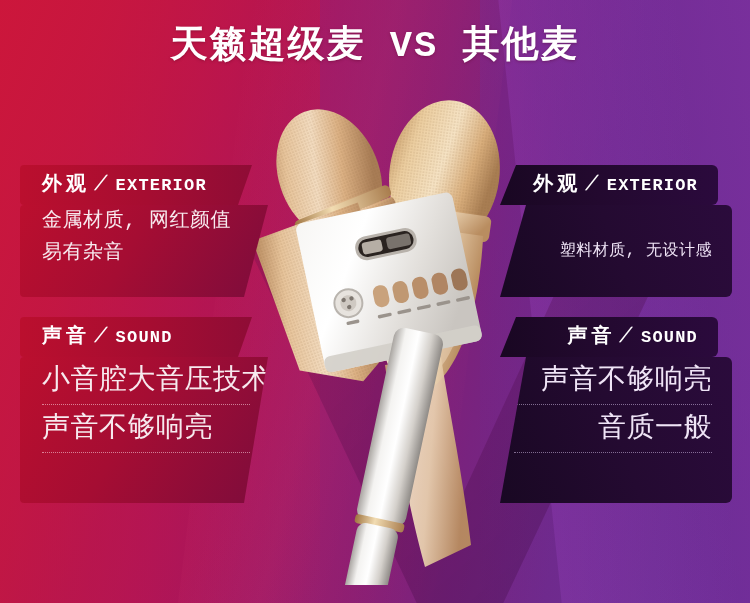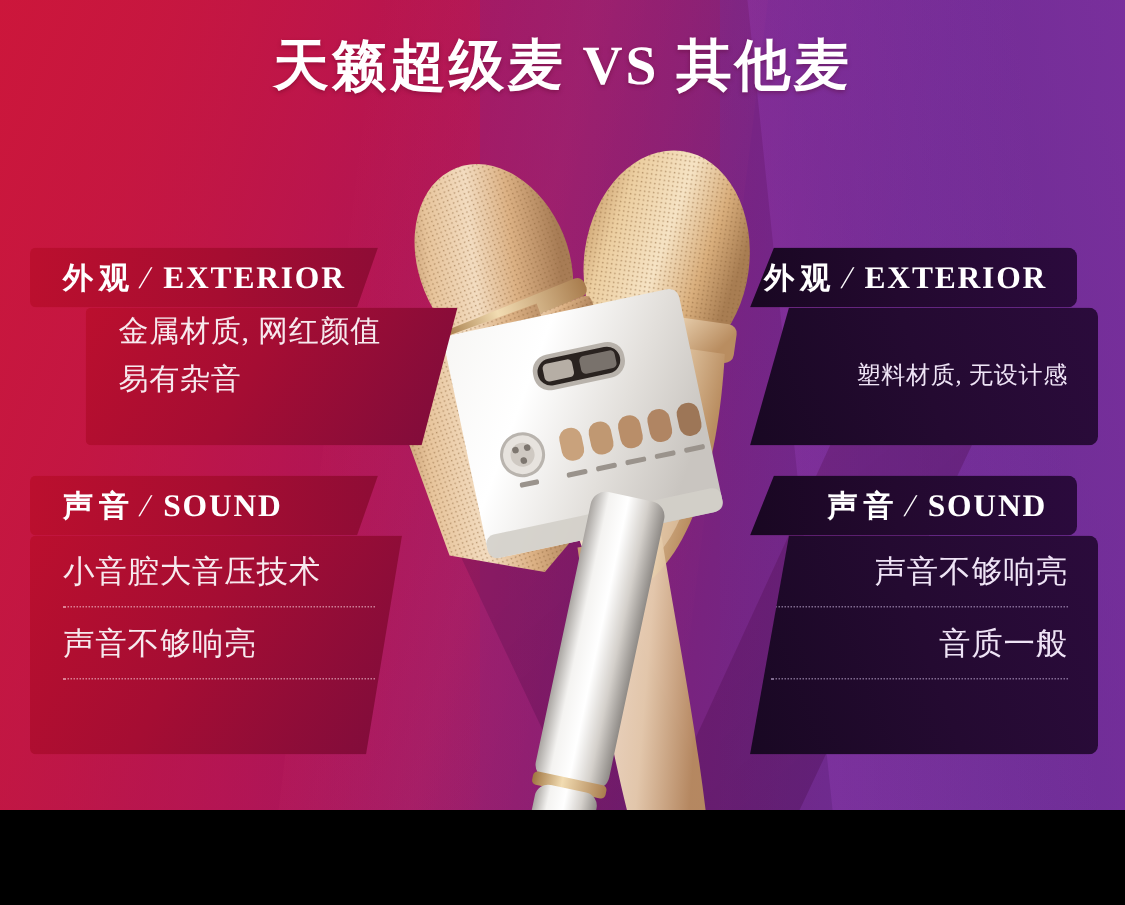--- a/index.html
+++ b/index.html
@@ -3,23 +3,23 @@
 <meta charset="utf-8">
 <style>
   html, body {
     margin: 0;
     padding: 0;
     background: #000;
   }
   #stage {
     position: relative;
     width: 750px;
-    height: 540px;
+    height: 603px;
     overflow: hidden;
-    font-family: Liberation Serif, serif;
+    font-family: Liberation Mono, monospace;
     background:
       linear-gradient(100deg,
         #c41b3c 0%,
         #c01a44 12%,
         #b0165a 28%,
         #9c1765 40%,
         #8a1b70 52%,
         #78237f 64%,
         #6f2a8c 76%,
         #6e2f93 88%,
@@ -108,21 +108,21 @@
   }
   .hdr .cn { font-size: 20px; letter-spacing: 4px; font-weight: bold; }
   .hdr .slash {
     display: inline-block;
     transform: skewX(-14deg);
     color: #ffffff;
     margin: 0 8px 0 4px;
     font-weight: 300;
     font-size: 21px;
   }
-  .hdr .en { font-size: 21px; font-weight: bold; letter-spacing: 1.2px; }
+  .hdr .en { font-size: 17px; font-weight: bold; letter-spacing: 1.2px; }
 
   .body {
     position: relative;
     color: #fdeff2;
     box-sizing: border-box;
   }
 
   
   .group-left .hdr {
     width: 232px;
@@ -151,29 +151,29 @@
   .group-right .body {
     width: 232px;
     background: linear-gradient(250deg, #2b0b3c 0%, #240a31 50%, #190823 100%);
     clip-path: polygon(26px 0, 232px 0, 232px 100%, 0 100%);
     border-radius: 0 6px 6px 0;
     padding: 0 20px 0 0;
     text-align: right;
   }
 
   .line {
-    font-size: 21px;
+    font-size: 28px;
     color: #f7e9ee;
     letter-spacing: .5px;
     white-space: nowrap;
   }
   .group-right .line { color: #efe4f6; }
 
   
-  .ext-body-left  { height: 92px; padding-top: 12px; margin-left: 37px; }
+  .ext-body-left  { height: 92px; padding-top: 12px; }
   .ext-body-left .line { line-height: 32px; font-size: 20px; }
   .ext-body-right { height: 92px; }
   .ext-body-right .line { line-height: 92px; font-size: 16px; }
 
   
   .snd-body { padding-top: 16px; padding-bottom: 8px; }
   .snd-row {
     height: 48px;
     line-height: 48px;
     position: relative;

